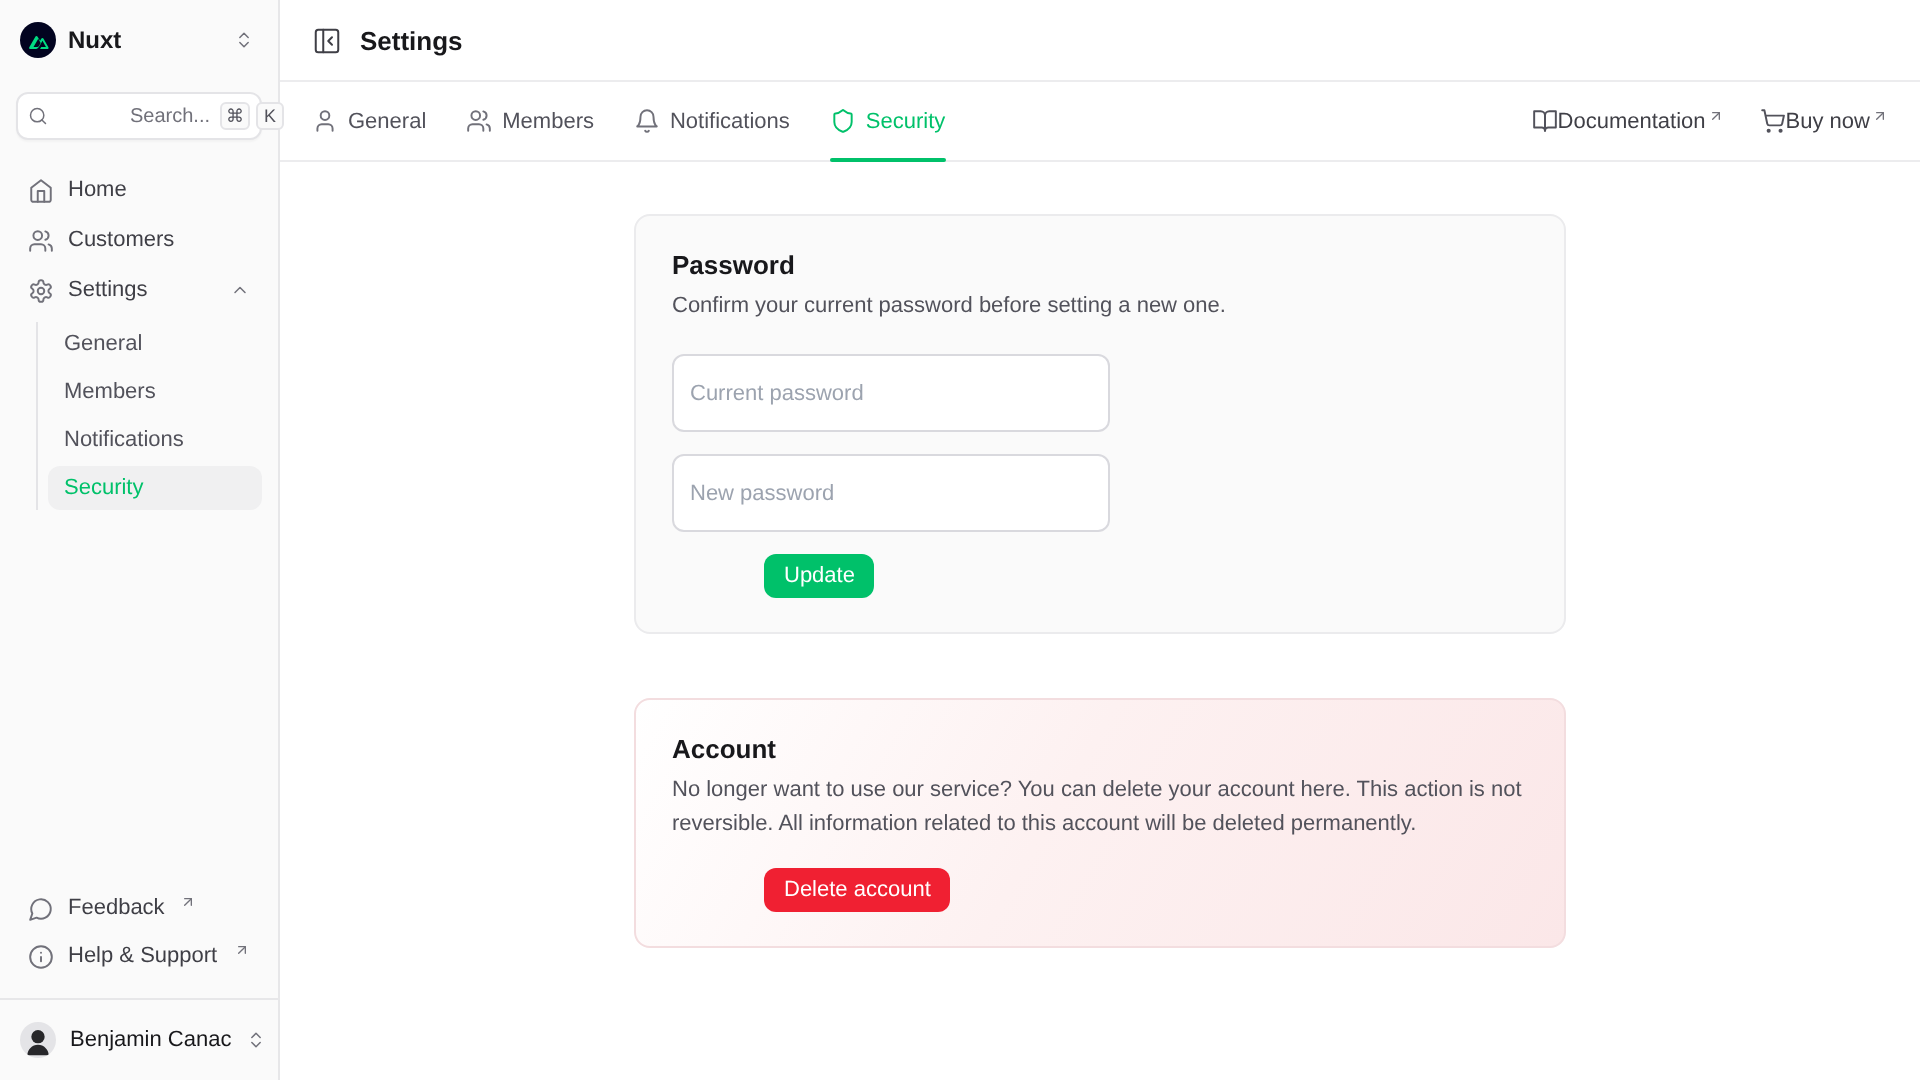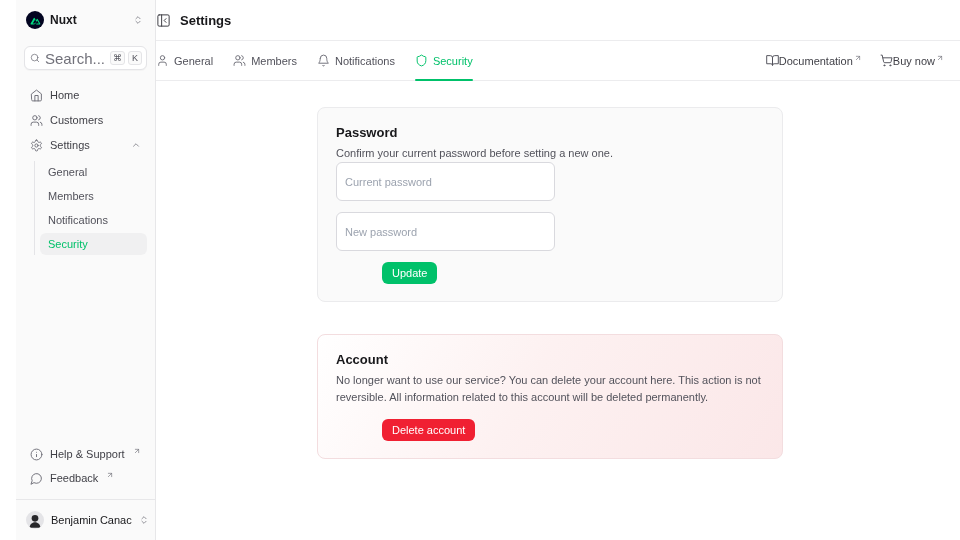--- a/index.html
+++ b/index.html
@@ -10,35 +10,35 @@
     color: #18181b;
     overflow: hidden;
     font-size: 11px;
   }
   .ic { width:13px; height:13px; stroke:currentColor; fill:none; stroke-width:1.8; stroke-linecap:round; stroke-linejoin:round; flex:none; }
   .ic-sm { width:10px; height:10px; }
   .ext { width:8px; height:8px; stroke:#71717a; fill:none; stroke-width:2; stroke-linecap:round; stroke-linejoin:round; position:relative; top:-3px; margin-left:1px; flex:none; }
 
   
   .sidebar {
-    position: fixed; left:16px; top:0; width:140px; height:540px;
+    position: fixed; left:0; top:0; width:140px; height:540px;
     background:#fafafa; border-right:1px solid #e7e7e9;
     display:flex; flex-direction:column; padding:8px;
   }
   .workspace { display:flex; align-items:center; gap:6px; padding:2px 4px 2px 2px; height:24px; border-radius:6px; cursor:pointer; }
   .logo-circle { width:18px; height:18px; border-radius:50%; background:#020420; display:flex; align-items:center; justify-content:center; flex:none; }
   .workspace-name { font-size:12px; font-weight:700; color:#18181b; }
   .selector-ic { margin-left:auto; color:#71717a; }
 
   .searchbox {
     margin-top:14px; height:24px; display:flex; align-items:center; gap:5px;
     background:#ffffff; border:1px solid #e4e4e7; border-radius:6px; padding:0 5px;
     color:#71717a; box-shadow:0 1px 1px rgba(0,0,0,.03); cursor:text;
   }
-  .searchbox .ph { font-size:15px; color:#71717a; }
+  .searchbox .ph { font-size:10px; color:#71717a;margin-left:36px; }
   .kbds { margin-left:auto; display:flex; gap:3px; }
   .kbd {
     font-size:9px; color:#52525b; border:1px solid #e4e4e7; background:#fafafa;
     border-radius:3px; min-width:14px; height:14px; line-height:13px; text-align:center; padding:0 2px;
   }
 
   .nav { margin-top:14px; display:flex; flex-direction:column; gap:3px; }
   .nav-item {
     display:flex; align-items:center; gap:7px; height:22px; padding:0 6px;
     border-radius:6px; color:#3f3f46; font-size:11px; cursor:pointer;
@@ -88,21 +88,21 @@
   .toolbar-link { display:flex; align-items:center; gap:0; font-size:11px; color:#3f3f46; cursor:pointer; }
   .toolbar-link .ic { color:#52525b; }
 
   .content { flex:1; overflow:auto; padding:26px 0 30px; }
   .cards { width:466px; margin:0 auto; }
   .card { border-radius:8px; padding:17px 18px; }
   .card-password { background:#fafafa; border:1px solid #ebebed; }
   .card-account { background:linear-gradient(120deg, #ffffff 0%, #fdf1f1 45%, #fbe7e8 100%); border:1px solid #f3dddf; margin-top:32px; }
   .card-title { font-size:13px; font-weight:700; color:#18181b; margin-bottom:5px; }
   .card-desc { font-size:11px; color:#52525b; line-height:1.55; }
-  .card-password .card-desc { }
+  .card-password .card-desc { margin-bottom:15px; }
   .card-account .card-desc { margin-bottom:13px; max-width:432px; }
 
   .text-input {
     display:block; width:219px; height:39px; border:1px solid #d9d9de; border-radius:6px;
     background:#fff; padding:0 8px; font-size:11px; font-family:inherit; color:#18181b;
     margin-bottom:11px; outline:none;
   }
   .text-input::placeholder { color:#9ca3af; }
 
   .btn {
@@ -182,35 +182,35 @@
       </div>
       <div class="nav-item active">
         <span>Security</span>
       </div>
     </div>
   </nav>
 
   <div class="sidebar-footer">
     <div class="nav-item">
       <svg class="ic" viewBox="0 0 24 24">
+          <path d="M7.9 20A9 9 0 1 0 4 16.1L2 22Z"></path>
+        </svg>
+      <span>Feedback</span>
+      <svg class="ext" viewBox="0 0 24 24">
+          <path d="M7 7h10v10"></path>
+          <path d="M7 17 17 7"></path>
+        </svg>
+    </div>
+    <div class="nav-item">
+      <svg class="ic" viewBox="0 0 24 24">
           <circle cx="12" cy="12" r="10"></circle>
           <path d="M12 16v-4"></path>
           <path d="M12 8h.01"></path>
         </svg>
       <span>Help &amp; Support</span>
-      <svg class="ext" viewBox="0 0 24 24">
-          <path d="M7 7h10v10"></path>
-          <path d="M7 17 17 7"></path>
-        </svg>
-    </div>
-    <div class="nav-item">
-      <svg class="ic" viewBox="0 0 24 24">
-          <path d="M7.9 20A9 9 0 1 0 4 16.1L2 22Z"></path>
-        </svg>
-      <span>Feedback</span>
       <svg class="ext" viewBox="0 0 24 24">
           <path d="M7 7h10v10"></path>
           <path d="M7 17 17 7"></path>
         </svg>
     </div>
     <div class="footer-divider"></div>
     <div class="user-row">
       <span class="avatar">
         <svg width="16" height="16" viewBox="0 0 24 24" fill="#27272a">
             <circle cx="12" cy="8" r="5"></circle>

